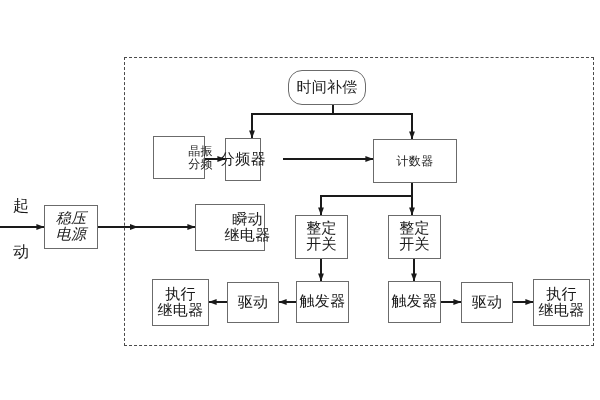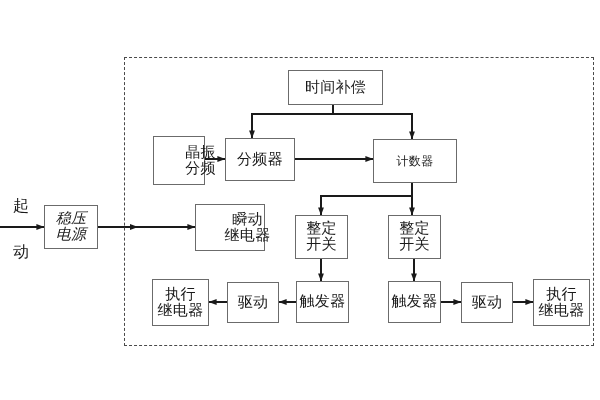--- a/index.html
+++ b/index.html
@@ -96,28 +96,28 @@
       <div class="free-label" style="left: 10px; top: 198px; width: 22px; height: 62px; font-size: 16px;">
         <span class="ln">起</span>
         <span class="ln">动</span>
       </div>
     </div>
   <div id="nodes">
       <div class="node" style="left: 44px; top: 205px; width: 54px; height: 44px; font-size: 15px; border-color: rgb(107, 107, 107); font-style: italic;">
         <span class="ln">稳压</span>
         <span class="ln">电源</span>
       </div>
-      <div class="node" style="left: 288px; top: 70px; width: 95px; height: 35px; font-size: 15px; border-color: rgb(107, 107, 107);">
+      <div class="node" style="left: 288px; top: 70px; width: 78px; height: 35px; font-size: 15px; border-color: rgb(107, 107, 107); border-radius: 14px;">
         <span class="ln">时间补偿</span>
       </div>
-      <div class="node" style="left: 153px; top: 136px; width: 52px; height: 49px; font-size: 15px; border-color: rgb(107, 107, 107); padding-left: 43px;">
+      <div class="node" style="left: 153px; top: 136px; width: 52px; height: 43px; font-size: 12px; border-color: rgb(107, 107, 107); padding-left: 43px;">
         <span class="ln">晶振</span>
         <span class="ln">分频</span>
       </div>
-      <div class="node" style="left: 225px; top: 138px; width: 70px; height: 43px; font-size: 15px; border-color: rgb(107, 107, 107);">
+      <div class="node" style="left: 225px; top: 138px; width: 36px; height: 43px; font-size: 15px; border-color: rgb(107, 107, 107);">
         <span class="ln">分频器</span>
       </div>
       <div class="node" style="left: 373px; top: 139px; width: 84px; height: 44px; font-size: 12px; border-color: rgb(107, 107, 107);">
         <span class="ln">计数器</span>
       </div>
       <div class="node" style="left: 195px; top: 204px; width: 70px; height: 47px; font-size: 15px; border-color: rgb(107, 107, 107); padding-left: 35px;">
         <span class="ln">瞬动</span>
         <span class="ln">继电器</span>
       </div>
       <div class="node" style="left: 295px; top: 215px; width: 53px; height: 44px; font-size: 15px; border-color: rgb(107, 107, 107);">

